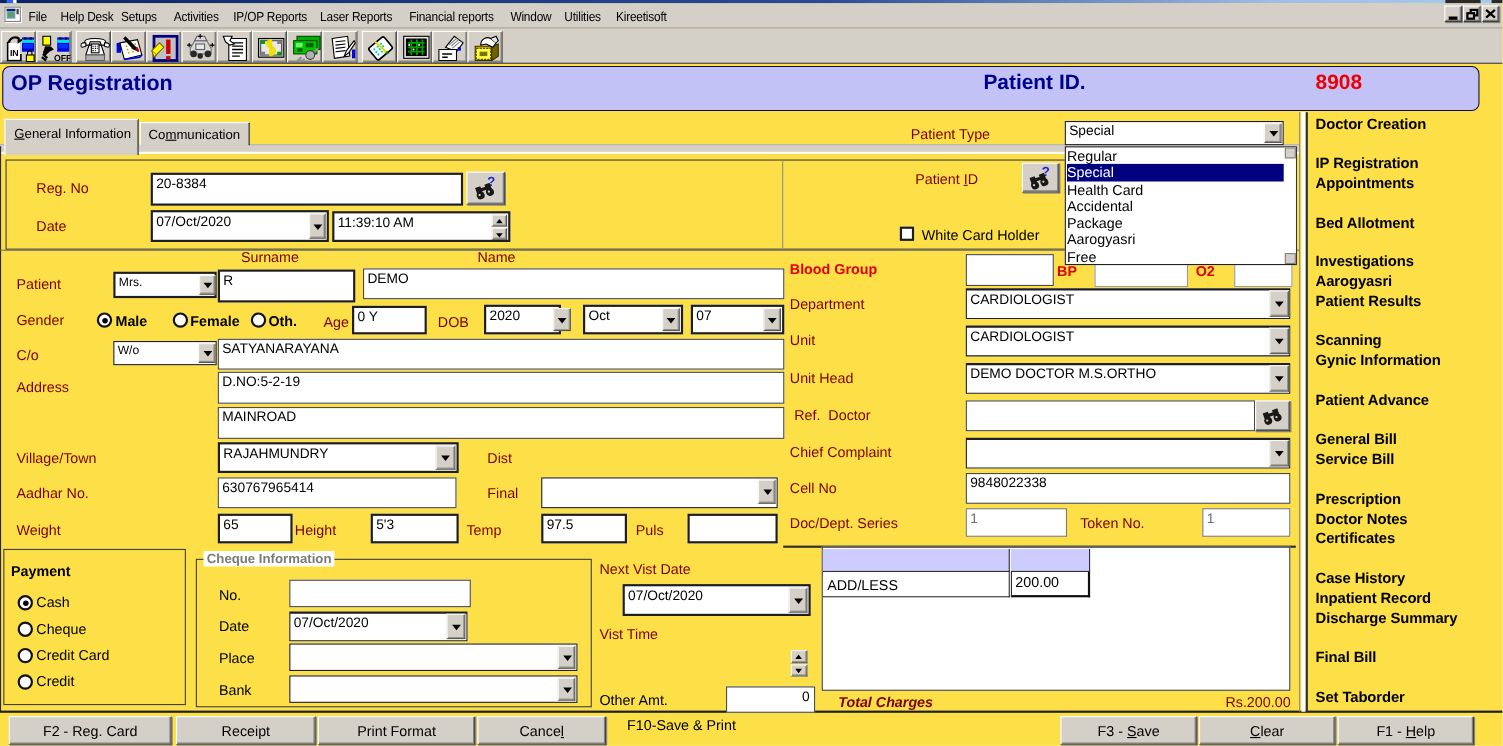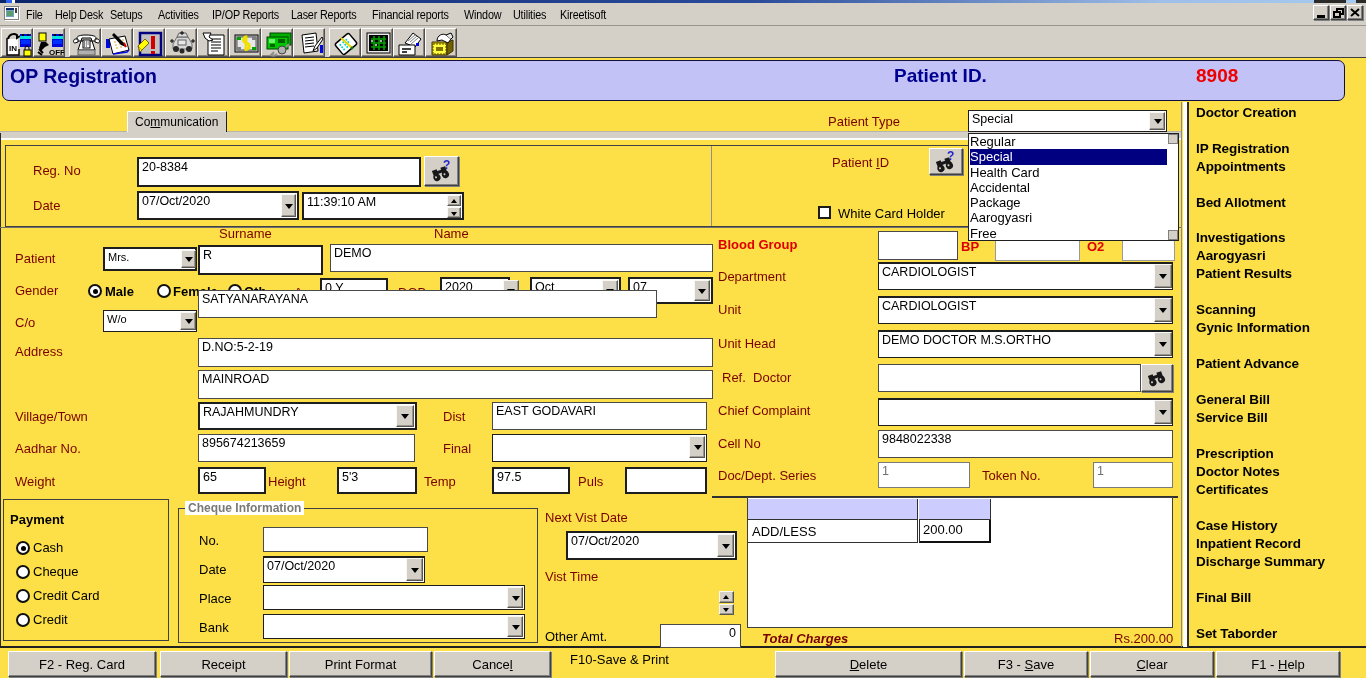--- a/index.html
+++ b/index.html
@@ -232,20 +232,21 @@
 
 <div class="ab" style="left:0;top:131px;width:1181px;height:7px;background:#d4d0c8;border-top:1px solid #b8b4aa"></div>
 <div class="ab" style="left:0;top:138px;width:1181px;height:2px;background:#fdfdfb"></div>
 <div class="ab" style="left:0;top:133px;width:1px;height:514px;background:#2a2a2a"></div>
 <div class="ab" style="left:0;top:646px;width:1366px;height:2px;background:#202020"></div>
 
 <div class="ab" style="left:1181px;top:102px;width:1px;height:545px;background:#8a8a8a"></div>
 <div class="ab" style="left:1183px;top:102px;width:4px;height:545px;background:#fff"></div>
 <div class="ab" style="left:1187px;top:102px;width:2px;height:545px;background:#303030"></div>
 
+<div class="ab" style="left:4px;top:108px;width:122px;height:33px;background:#d4d0c8;border-top:1px solid #fff;border-left:1px solid #fff;border-right:1px solid #202020;font-size:12px;color:#000;padding:5px 0 0 8px;white-space:nowrap"><u>G</u>eneral Information</div>
 <div class="ab" style="left:127px;top:111px;width:100px;height:21px;background:#d4d0c8;border-top:1px solid #fff;border-left:1px solid #fff;border-right:1px solid #202020;font-size:12px;color:#000;padding:3px 0 0 7px;white-space:nowrap">Co<u>m</u>munication</div>
 
 <div class="ab" style="left:5px;top:145px;width:1173px;height:82px;border:1px solid #404040"></div>
 <div class="ab" style="left:711px;top:146px;width:1px;height:80px;background:#909090"></div>
 <div class="lbl" style="left:33px;top:163px">Reg. No</div>
 <div class="in" style="left:137px;top:157px;width:284px;height:30px">20-8384</div>
 <div class="btn" style="left:424px;top:156px;width:35px;height:30px">
 <svg width="24" height="24" viewBox="0 0 24 24">
         <text x="13" y="10" font-size="12" font-weight="bold" fill="#2222cc">?</text>
         <g transform="rotate(-20 11 15)">
@@ -304,33 +305,32 @@
 <div class="cmb" style="left:628px;top:277px;width:85px;height:27px">07</div>
 <div class="arb" style="left:694px;top:280px;width:16px;height:21px">
       <span class="tri" style="left:3px;top:8px"></span>
     </div>
 
 <div class="lbl" style="left:15px;top:315px">C/o</div>
 <div class="cmb" style="left:103px;top:310px;width:94px;height:22px;border-width:1px;font-size:11px"><span style="position:relative;top:1px">W/o</span></div>
 <div class="arb" style="left:180px;top:312px;width:16px;height:18px">
       <span class="tri" style="left:4px;top:6px"></span>
     </div>
-<div class="in in1" style="left:198px;top:290px;width:459px;height:28px">SATYANARAYANA</div>
+<div class="in in1" style="left:198px;top:308px;width:515px;height:28px">SATYANARAYANA</div>
 <div class="lbl" style="left:15px;top:344px">Address</div>
 <div class="in in1" style="left:198px;top:338px;width:515px;height:29px">D.NO:5-2-19</div>
 <div class="in in1" style="left:198px;top:370px;width:515px;height:29px">MAINROAD</div>
 <div class="lbl" style="left:15px;top:409px">Village/Town</div>
 <div class="cmb" style="left:198px;top:402px;width:219px;height:28px">RAJAHMUNDRY</div>
 <div class="arb" style="left:396px;top:405px;width:18px;height:22px">
       <span class="tri" style="left:4px;top:8px"></span>
     </div>
 <div class="lbl" style="left:443px;top:409px">Dist</div>
-<div class="in in1" style="left:492px;top:402px;width:215px;height:28px">EAST GODAVARI</div>
 <div class="lbl" style="left:15px;top:441px">Aadhar No.</div>
-<div class="in in1" style="left:198px;top:434px;width:217px;height:28px">895674213659</div>
+<div class="in in1" style="left:198px;top:434px;width:217px;height:28px">630767965414</div>
 <div class="lbl" style="left:443px;top:441px">Final</div>
 <div class="cmb" style="left:492px;top:434px;width:215px;height:28px;border-width:1px"></div>
 <div class="arb" style="left:689px;top:436px;width:16px;height:22px">
       <span class="tri" style="left:4px;top:8px"></span>
     </div>
 <div class="lbl" style="left:15px;top:474px">Weight</div>
 <div class="in" style="left:198px;top:467px;width:68px;height:27px">65</div>
 <div class="lbl" style="left:268px;top:474px">Height</div>
 <div class="in" style="left:337px;top:467px;width:80px;height:27px">5'3</div>
 <div class="lbl" style="left:424px;top:474px">Temp</div>
@@ -484,23 +484,20 @@
 <div class="side sb" style="left:1196px;top:536px">Inpatient Record</div>
 <div class="side sb" style="left:1196px;top:554px">Discharge Summary</div>
 <div class="side sb" style="left:1196px;top:590px">Final Bill</div>
 <div class="side sb" style="left:1196px;top:626px">Set Taborder</div>
 
 <div class="btn" style="left:8px;top:651px;width:148px;height:26px">F2 - Reg. Card</div>
 <div class="btn" style="left:160px;top:651px;width:127px;height:26px">Receipt</div>
 <div class="btn" style="left:289px;top:651px;width:143px;height:26px">Print Format</div>
 <div class="btn" style="left:434px;top:651px;width:117px;height:26px">Cance<u>l</u></div>
 <div class="ab blk" style="left:570px;top:652px;font-size:13px">F10-Save &amp; Print</div>
-<div class="btn" style="left:775px;top:651px;width:187px;height:26px">
-      <span><u>D</u>elete</span>
-    </div>
 <div class="btn" style="left:964px;top:651px;width:124px;height:26px">
       <span>F3 - <u>S</u>ave</span>
     </div>
 <div class="btn" style="left:1090px;top:651px;width:124px;height:26px">
       <span><u>C</u>lear</span>
     </div>
 <div class="btn" style="left:1216px;top:651px;width:124px;height:26px">
       <span>F1 - <u>H</u>elp</span>
     </div>
 

